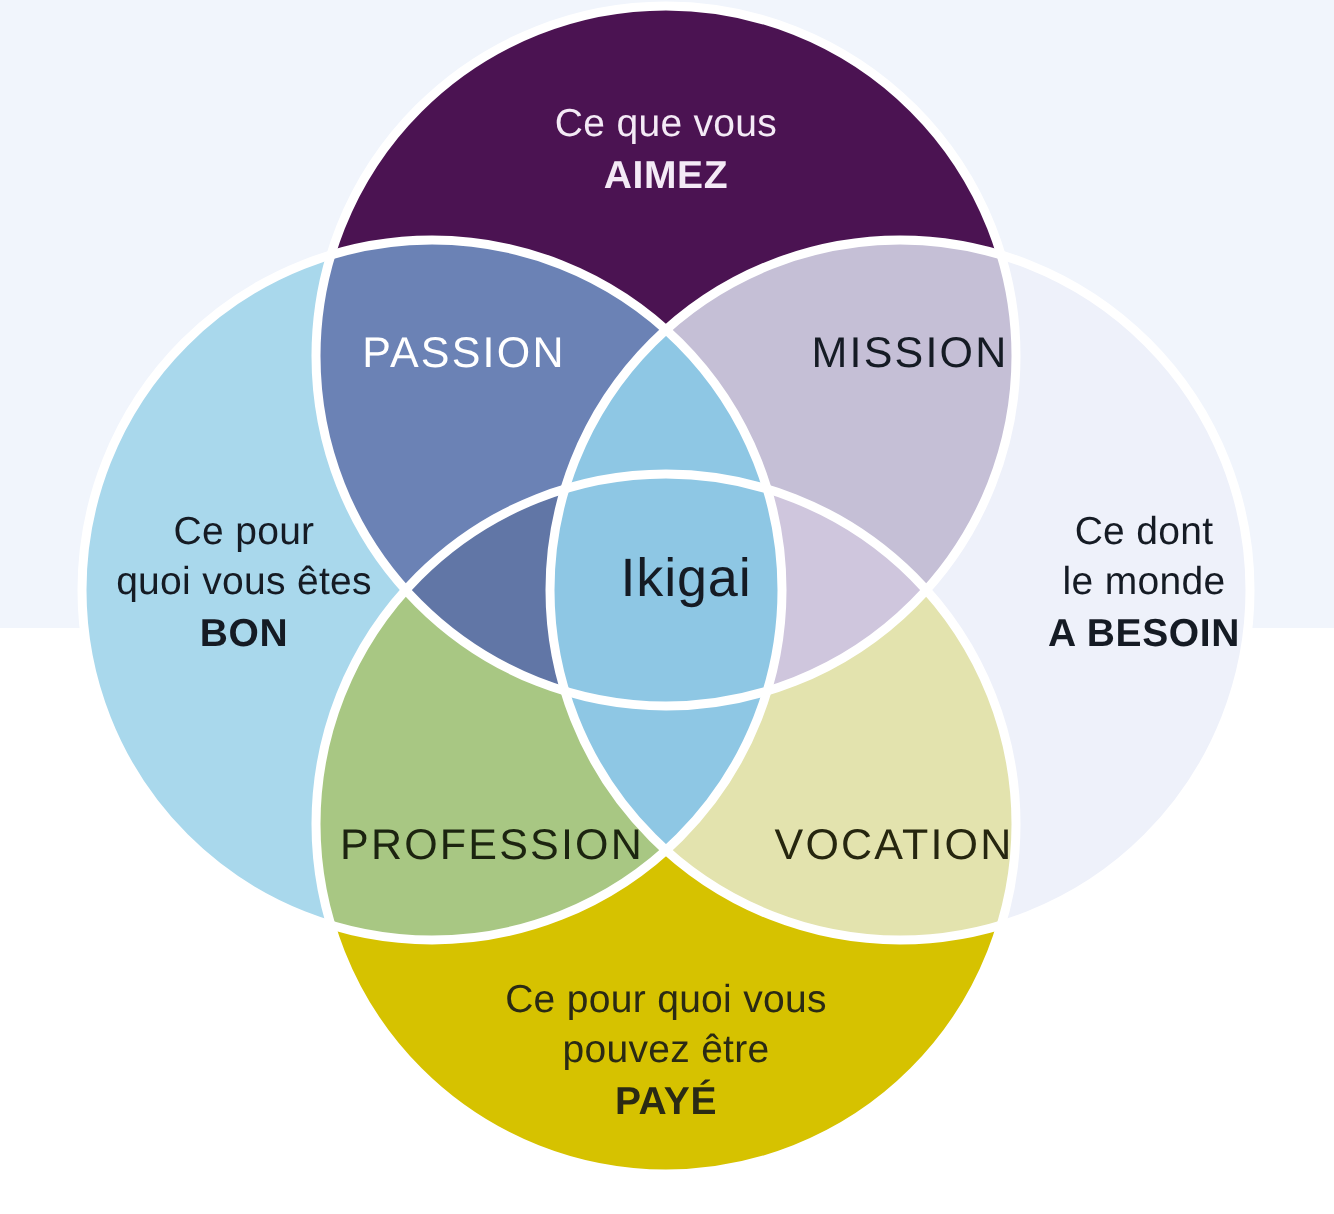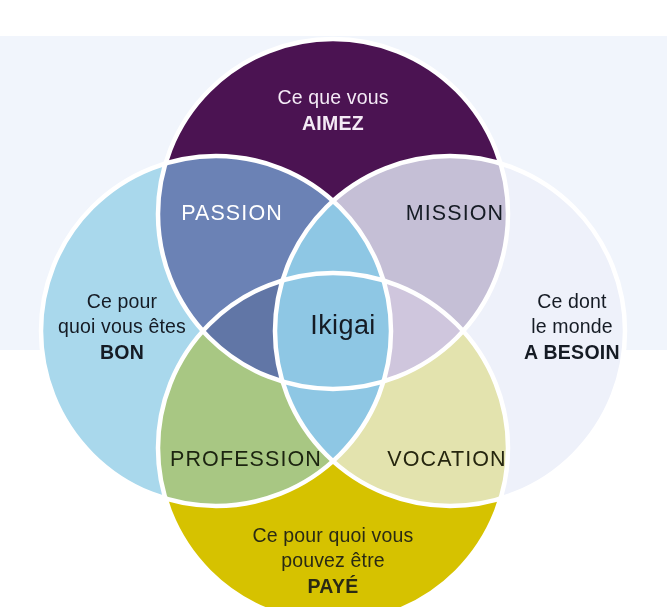--- a/index.html
+++ b/index.html
@@ -11,21 +11,20 @@
     width: 667px;
     height: 607px;
     background: #ffffff;
     font-family: "Liberation Sans", sans-serif;
     overflow: hidden;
   }
   #diagram-root {
     position: relative;
     width: 667px;
     height: 531px;
-    margin-top: 36px;
   }
   #ikigai-svg {
     display: block;
     width: 667px;
     height: 607px;
   }
   .venn-label {
     font-family: "Liberation Sans", sans-serif;
     dominant-baseline: middle;
     text-anchor: middle;

